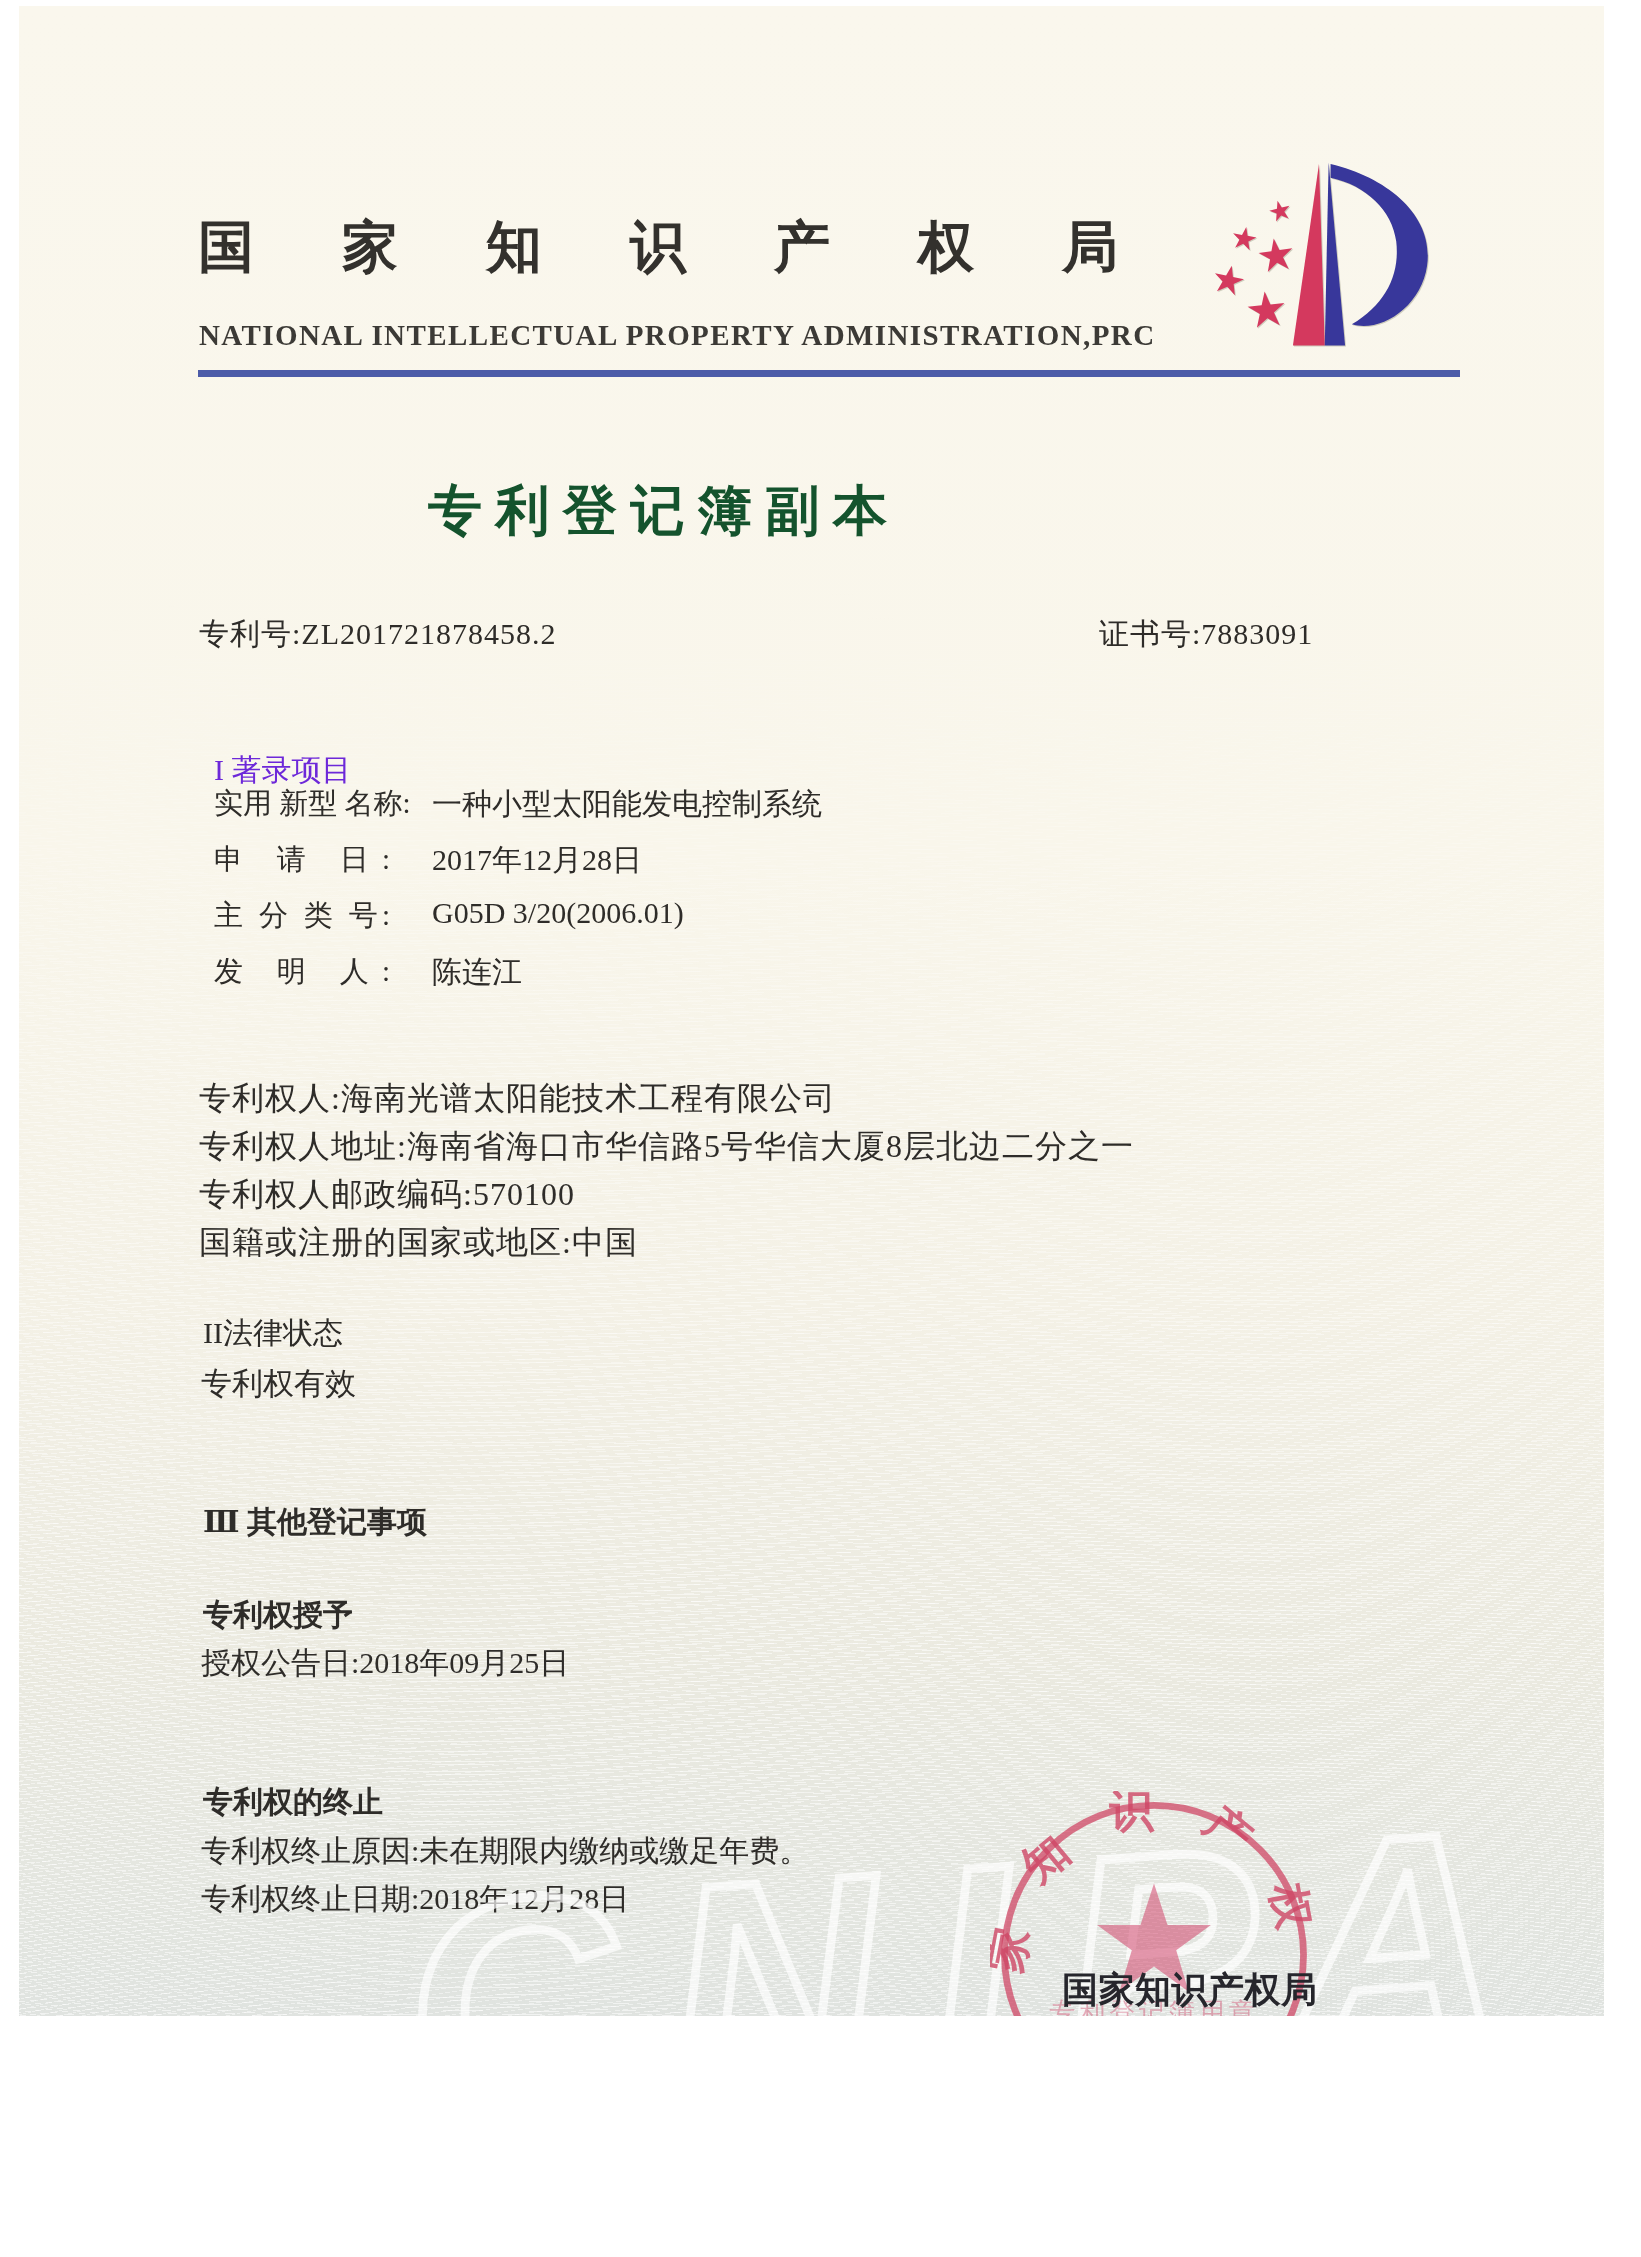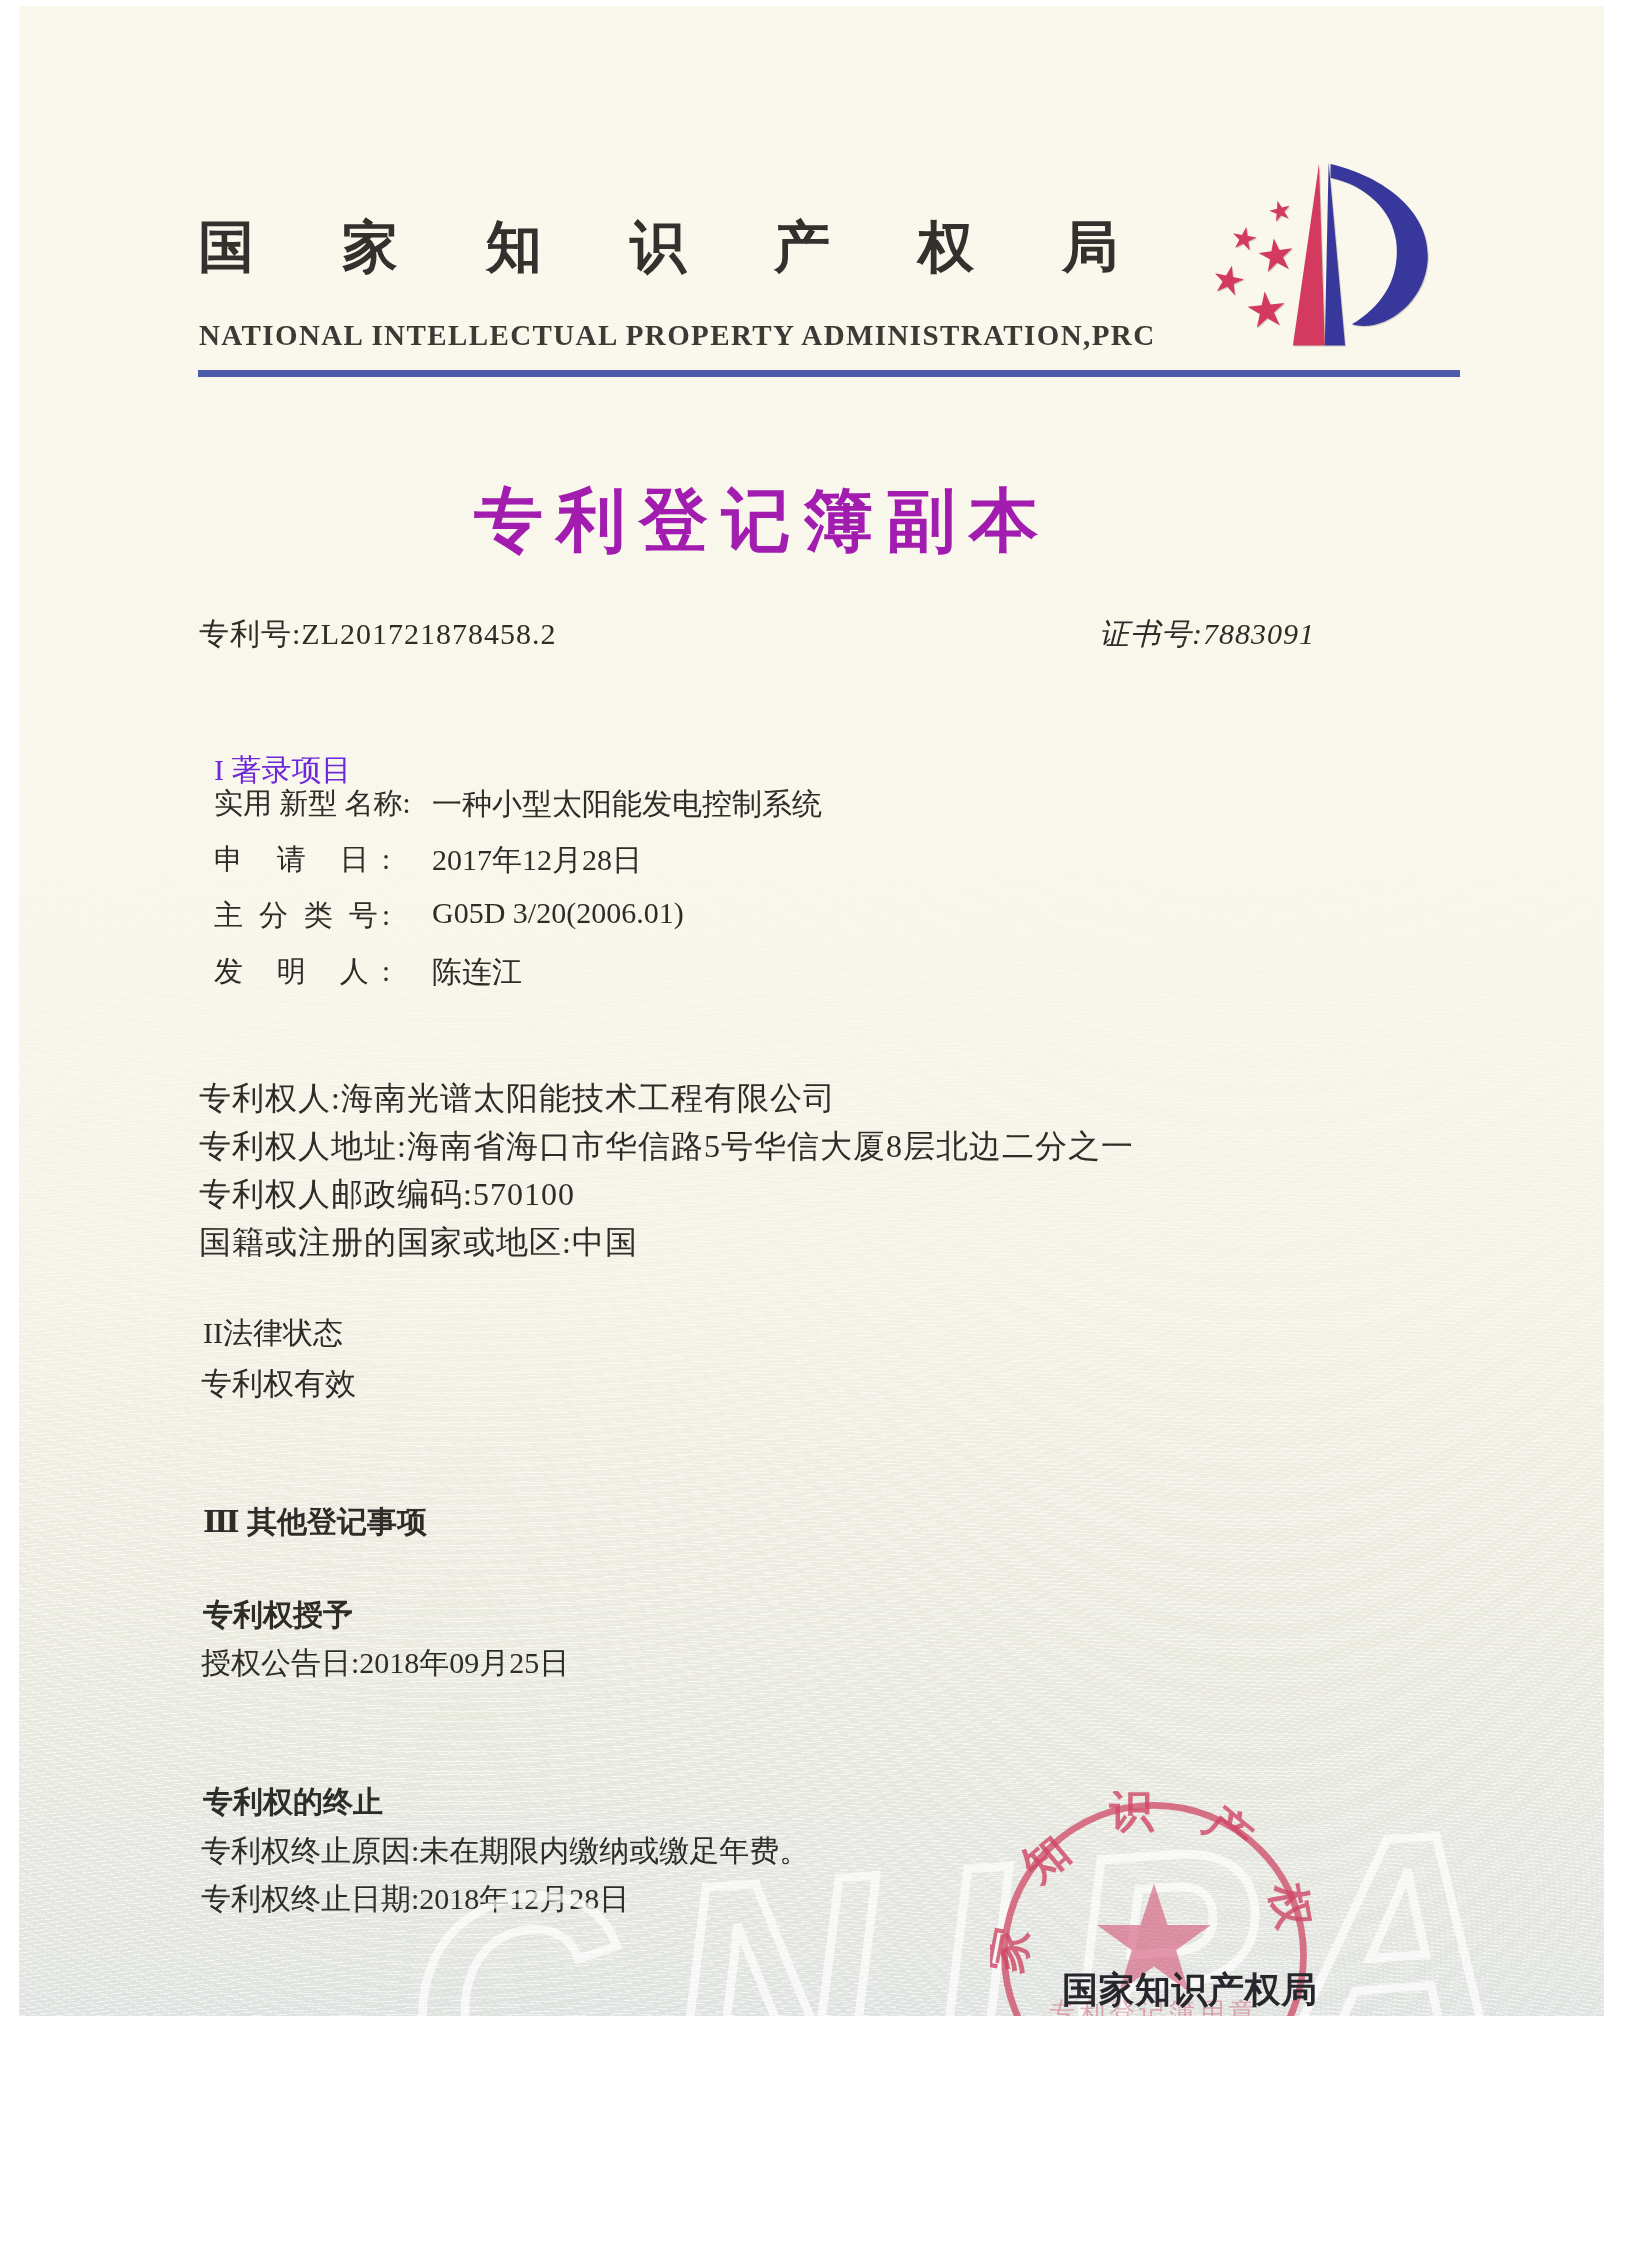--- a/index.html
+++ b/index.html
@@ -13,23 +13,23 @@
         repeating-radial-gradient(ellipse 1641px 502px at 78% 112%, rgba(255,255,255,0) 0 11.6px, rgba(255,255,255,.45) 11.6px 13.5px);
       -webkit-mask-image:linear-gradient(180deg,transparent 0%,transparent 26%,rgba(0,0,0,.55) 46%,#000 72%);
       mask-image:linear-gradient(180deg,transparent 0%,transparent 26%,rgba(0,0,0,.55) 46%,#000 72%);}
   .abs{position:absolute;}
   
   .agency-cn{left:198px;top:210px;font-size:56px;font-weight:bold;letter-spacing:37px;color:#33312d;white-space:nowrap;}
   .agency-en{left:199px;top:319px;font-size:29px;font-weight:bold;letter-spacing:1.4px;color:#3c3a36;white-space:nowrap;}
   .rule{left:198px;top:370px;width:1262px;height:6.8px;background:#4d5ca8;}
   .logo{left:1207px;top:135px;filter:drop-shadow(1.9px 1.9px 0 rgba(125,125,100,.35));}
   
-  .doc-title{left:428px;top:475px;font-size:69px;font-weight:bold;letter-spacing:13.5px;color:#a21caf;white-space:nowrap;margin-left:46px;}
+  .doc-title{left:428px;top:475px;font-size:54px;font-weight:bold;letter-spacing:13.5px;color:#14532d;white-space:nowrap;}
   .num-left{left:199px;top:614px;font-size:30px;letter-spacing:1px;white-space:nowrap;}
-  .num-right{left:1099px;top:614px;font-size:30px;letter-spacing:1px;white-space:nowrap;font-style:italic;}
+  .num-right{left:1099px;top:614px;font-size:30px;letter-spacing:1px;white-space:nowrap;}
   
   .sec1-head{left:214px;top:726px;font-size:30px;font-weight:normal;color:#6d28d9;white-space:nowrap;margin-top:24px;}
   .fields{left:214px;top:784px;}
   .frow{height:56px;font-size:29px;white-space:nowrap;}
   .flabel{display:inline-block;width:176px;text-align-last:justify;text-align:justify;vertical-align:top;}
   .fvalue{margin-left:42px;font-size:30px;}
   .patentee{left:199px;top:1074px;font-size:32px;letter-spacing:1px;line-height:48px;white-space:nowrap;}
   
   .sec2-head{left:203px;top:1313px;font-size:30px;font-weight:normal;white-space:nowrap;}
   .sec2-status{left:201px;top:1363px;font-size:31px;white-space:nowrap;}

